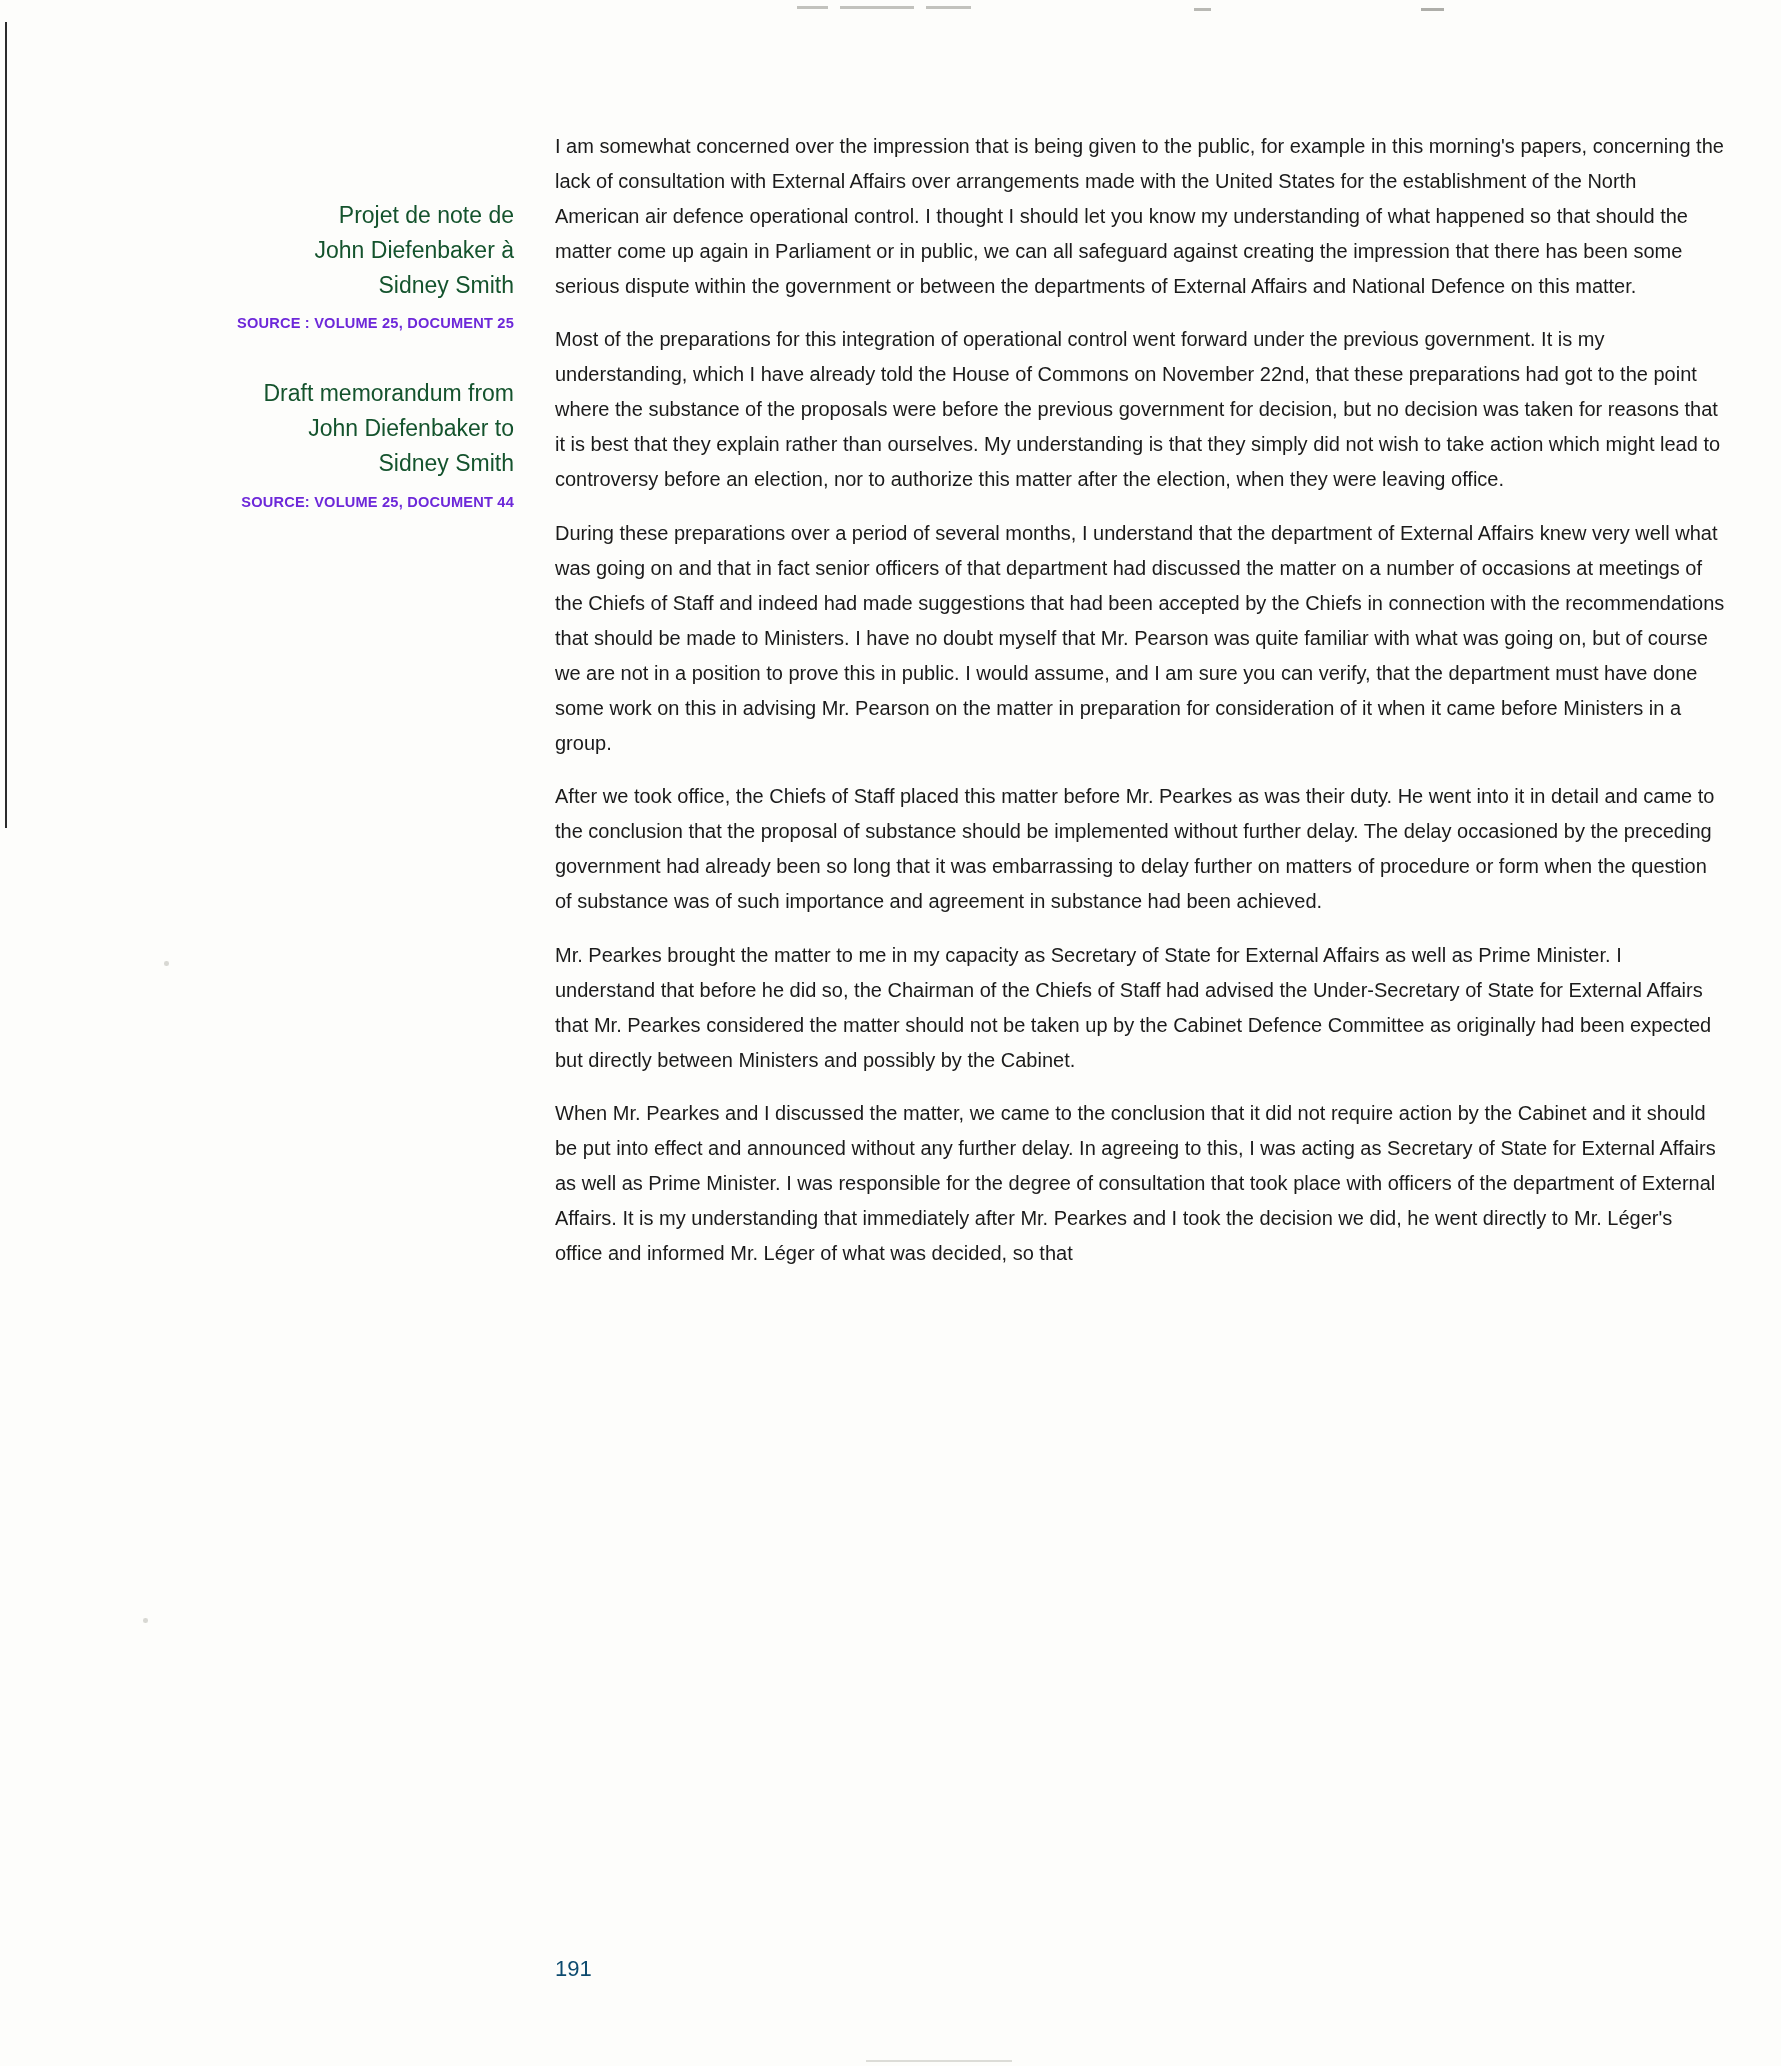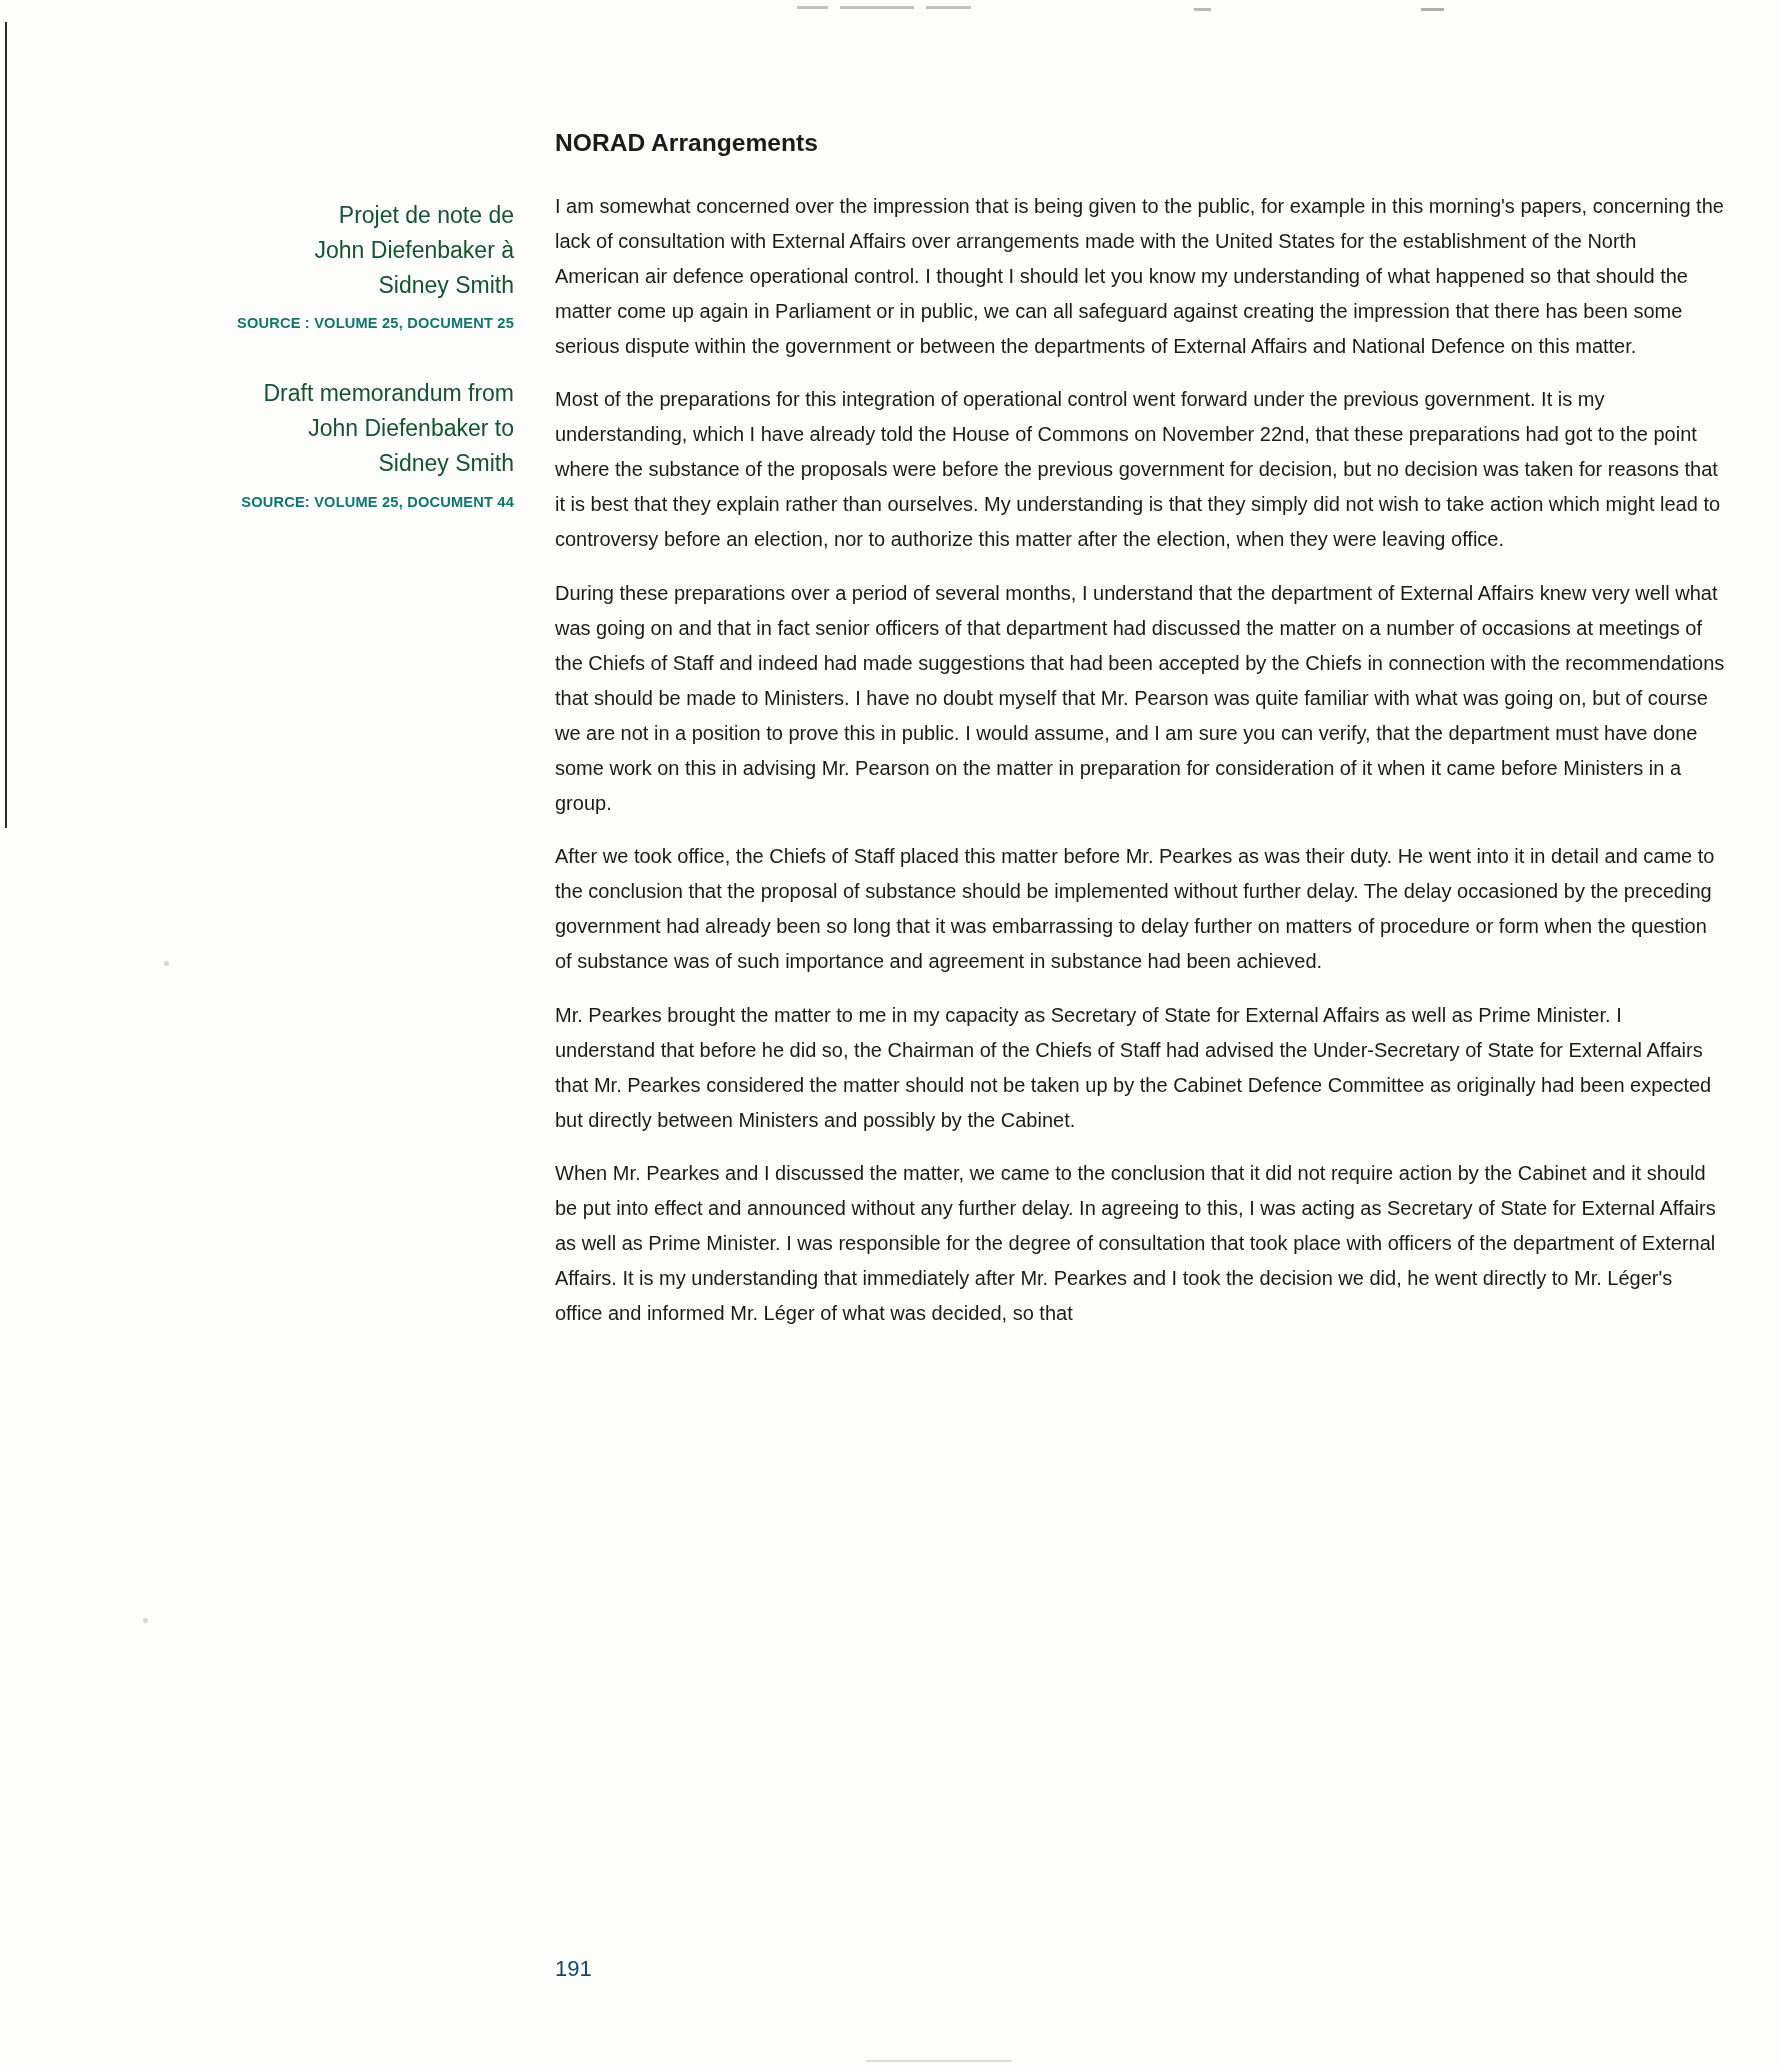--- a/index.html
+++ b/index.html
@@ -51,21 +51,21 @@
     font-size: 23px;
     line-height: 35px;
     white-space: pre-line;
     color: #14532d;
   }
   .margin-source {
     margin-top: 12.3px;
     font-size: 14.6px;
     font-weight: bold;
     letter-spacing: 0.2px;
-    color: #0f766e;
+    color: #6d28d9;
   }
 
   
   .main-column {
     position: absolute;
     left: 555px;
     top: 129px;
     width: 1170px;
   }
   .dateline {
@@ -117,21 +117,20 @@
     </div>
     <div class="margin-block">
       <div class="margin-title">Draft memorandum from
 John Diefenbaker to
 Sidney Smith</div>
       <div class="margin-source">SOURCE: VOLUME 25, DOCUMENT 44</div>
     </div>
   </div>
 
   <div class="main-column">
-    <div class="doc-title">NORAD Arrangements</div>
     <div class="body-text">
       <p>I am somewhat concerned over the impression that is being given to the public, for example in this morning's papers, concerning the lack of consultation with External Affairs over arrangements made with the United States for the establishment of the North American air defence operational control. I thought I should let you know my understanding of what happened so that should the matter come up again in Parliament or in public, we can all safeguard against creating the impression that there has been some serious dispute within the government or between the departments of External Affairs and National Defence on this matter.</p>
       <p>Most of the preparations for this integration of operational control went forward under the previous government. It is my understanding, which I have already told the House of Commons on November 22nd, that these preparations had got to the point where the substance of the proposals were before the previous government for decision, but no decision was taken for reasons that it is best that they explain rather than ourselves. My understanding is that they simply did not wish to take action which might lead to controversy before an election, nor to authorize this matter after the election, when they were leaving office.</p>
       <p>During these preparations over a period of several months, I understand that the department of External Affairs knew very well what was going on and that in fact senior officers of that department had discussed the matter on a number of occasions at meetings of the Chiefs of Staff and indeed had made suggestions that had been accepted by the Chiefs in connection with the recommendations that should be made to Ministers. I have no doubt myself that Mr. Pearson was quite familiar with what was going on, but of course we are not in a position to prove this in public. I would assume, and I am sure you can verify, that the department must have done some work on this in advising Mr. Pearson on the matter in preparation for consideration of it when it came before Ministers in a group.</p>
       <p>After we took office, the Chiefs of Staff placed this matter before Mr. Pearkes as was their duty. He went into it in detail and came to the conclusion that the proposal of substance should be implemented without further delay. The delay occasioned by the preceding government had already been so long that it was embarrassing to delay further on matters of procedure or form when the question of substance was of such importance and agreement in substance had been achieved.</p>
       <p>Mr. Pearkes brought the matter to me in my capacity as Secretary of State for External Affairs as well as Prime Minister. I understand that before he did so, the Chairman of the Chiefs of Staff had advised the Under-Secretary of State for External Affairs that Mr. Pearkes considered the matter should not be taken up by the Cabinet Defence Committee as originally had been expected but directly between Ministers and possibly by the Cabinet.</p>
       <p>When Mr. Pearkes and I discussed the matter, we came to the conclusion that it did not require action by the Cabinet and it should be put into effect and announced without any further delay. In agreeing to this, I was acting as Secretary of State for External Affairs as well as Prime Minister. I was responsible for the degree of consultation that took place with officers of the department of External Affairs. It is my understanding that immediately after Mr. Pearkes and I took the decision we did, he went directly to Mr. Léger's office and informed Mr. Léger of what was decided, so that</p>
     </div>
   </div>
 

